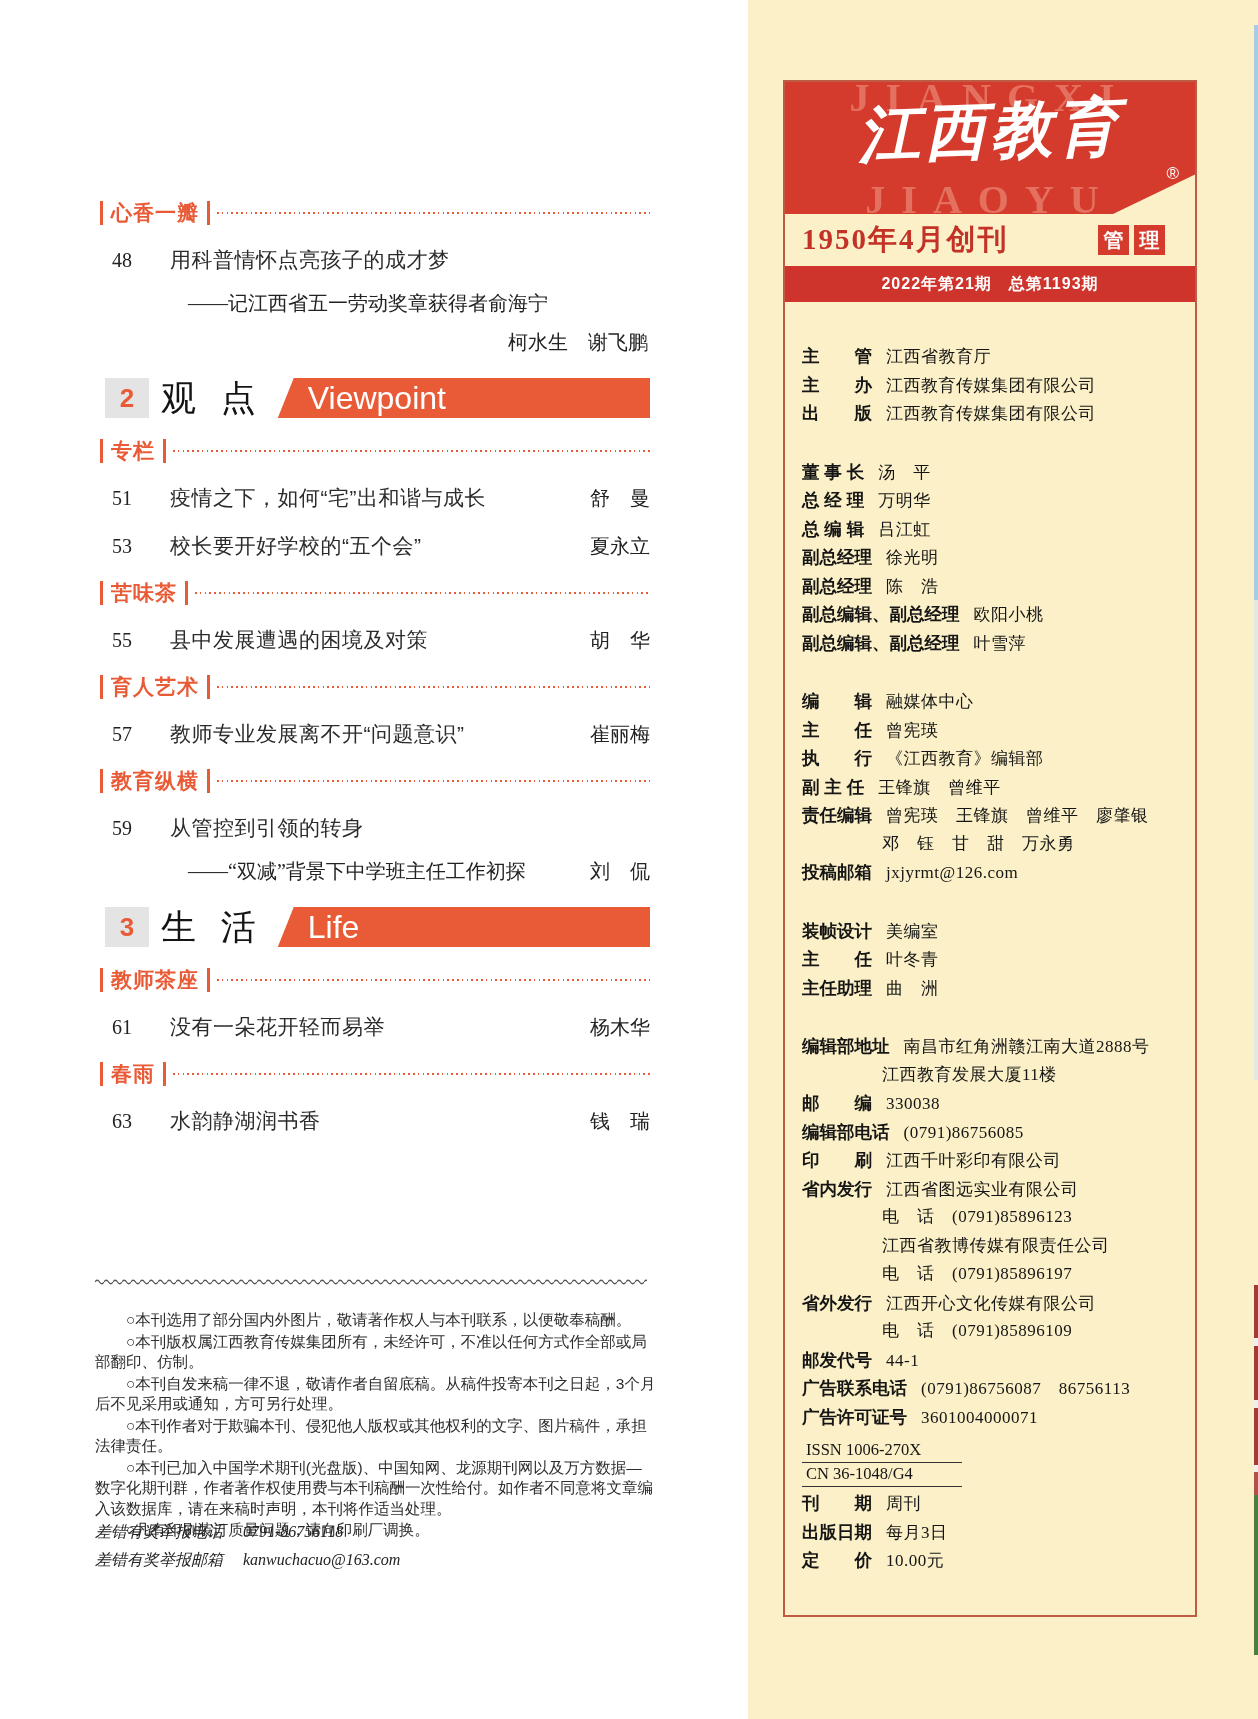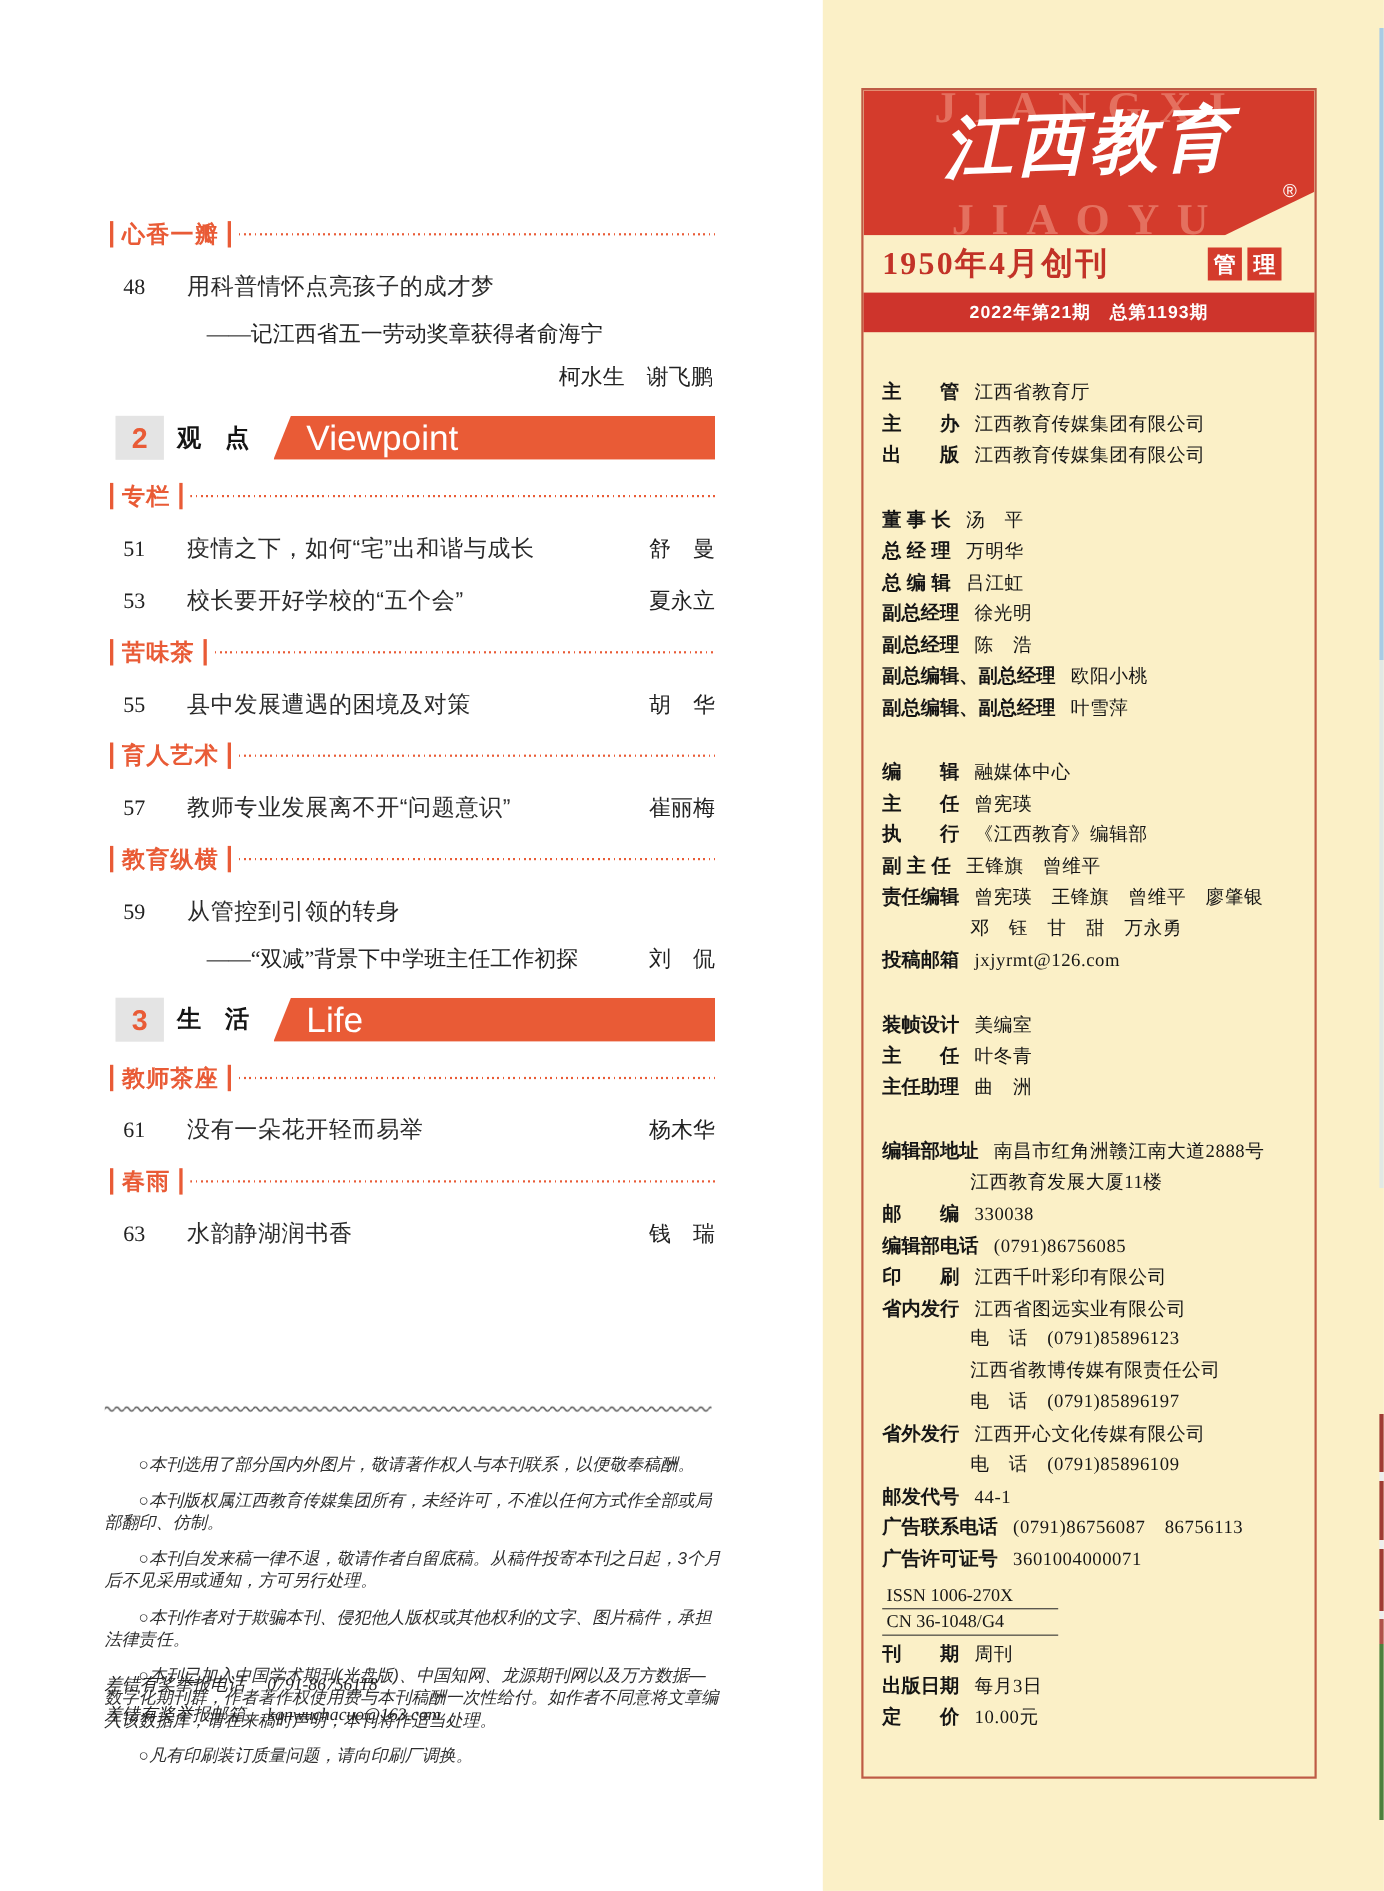--- a/index.html
+++ b/index.html
@@ -22,27 +22,27 @@
   .au{font-size:20px;color:#222;white-space:nowrap;}
   .subline{display:flex;align-items:baseline;margin-top:16px;padding-left:88px;
     font-family:"Liberation Serif",serif;font-size:20px;color:#222;}
   .subline .sub{flex:1;}
   .subline .au{font-family:"Liberation Sans",sans-serif;}
   .authorline{margin-top:12px;text-align:right;font-size:20px;color:#222;padding-right:2px;}
   .banner{display:flex;height:40px;margin-top:22px;margin-left:5px;}
   .banner .numbox{width:44px;background:#E4E4E4;display:flex;align-items:center;justify-content:center;
     color:var(--accent);font-size:26px;font-weight:bold;flex:0 0 auto;}
   .banner .cn{display:flex;align-items:center;padding:0 14px 0 12px;font-family:"Liberation Serif",serif;
-    font-size:22px;font-weight:bold;letter-spacing:8px;color:#141414;white-space:nowrap;}
+    font-size:35px;font-weight:normal;letter-spacing:8px;color:#141414;white-space:nowrap;}
   .banner .en{flex:1;background:var(--accent);clip-path:polygon(16px 0,100% 0,100% 100%,0 100%);
     color:#fff;font-size:32px;display:flex;align-items:center;padding-left:30px;}
 
   #wavy{position:absolute;left:95px;top:1272px;width:552px;height:8px;}
   #notes{position:absolute;left:95px;top:1310px;width:562px;font-size:15.5px;line-height:20.5px;color:#2d2d2d;}
-  #notes p{margin:12px 0 1px 0;text-indent:2em;font-style:italic;}
+  #notes p{margin:0 0 1px 0;text-indent:2em;}
   #report{position:absolute;left:95px;top:1518px;font-family:"Liberation Serif",serif;font-style:italic;
     font-size:16px;color:#222;line-height:28px;}
   .rep-row{display:flex;gap:20px;}
 
   
   #panel{position:absolute;left:748px;top:0;width:510px;height:1719px;background:var(--cream);}
   #box{position:absolute;left:35px;top:80px;width:414px;height:1537px;box-sizing:border-box;
     border:2px solid #BE5B45;background:var(--cream);}
   #mast{position:relative;height:132px;background:var(--deepred);
     clip-path:polygon(0 0,100% 0,100% 70%,80% 100%,0 100%);overflow:hidden;}

